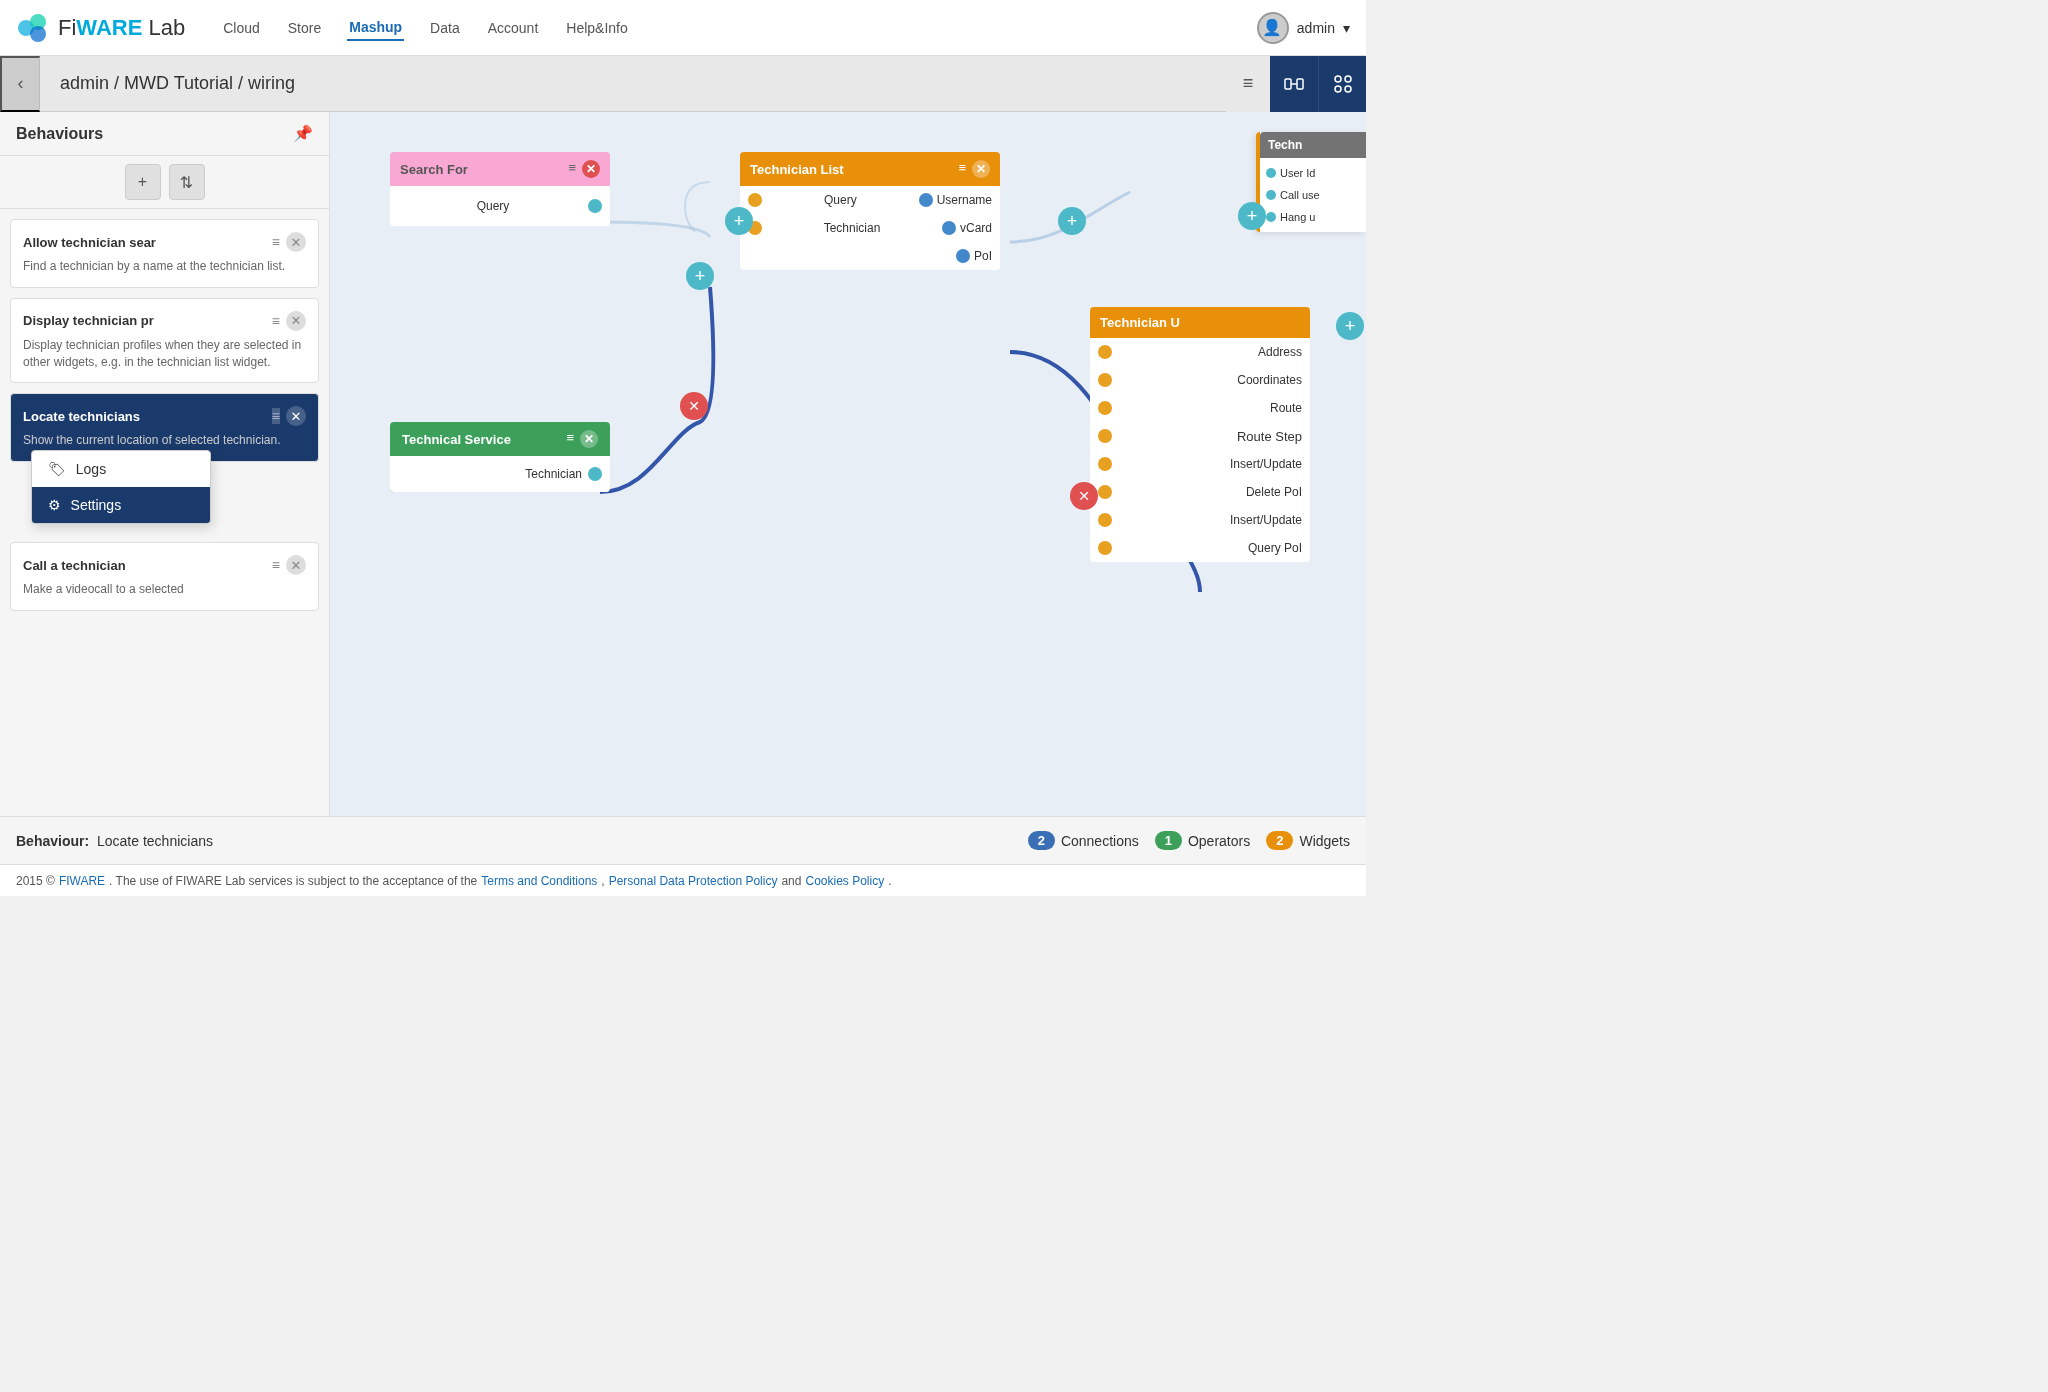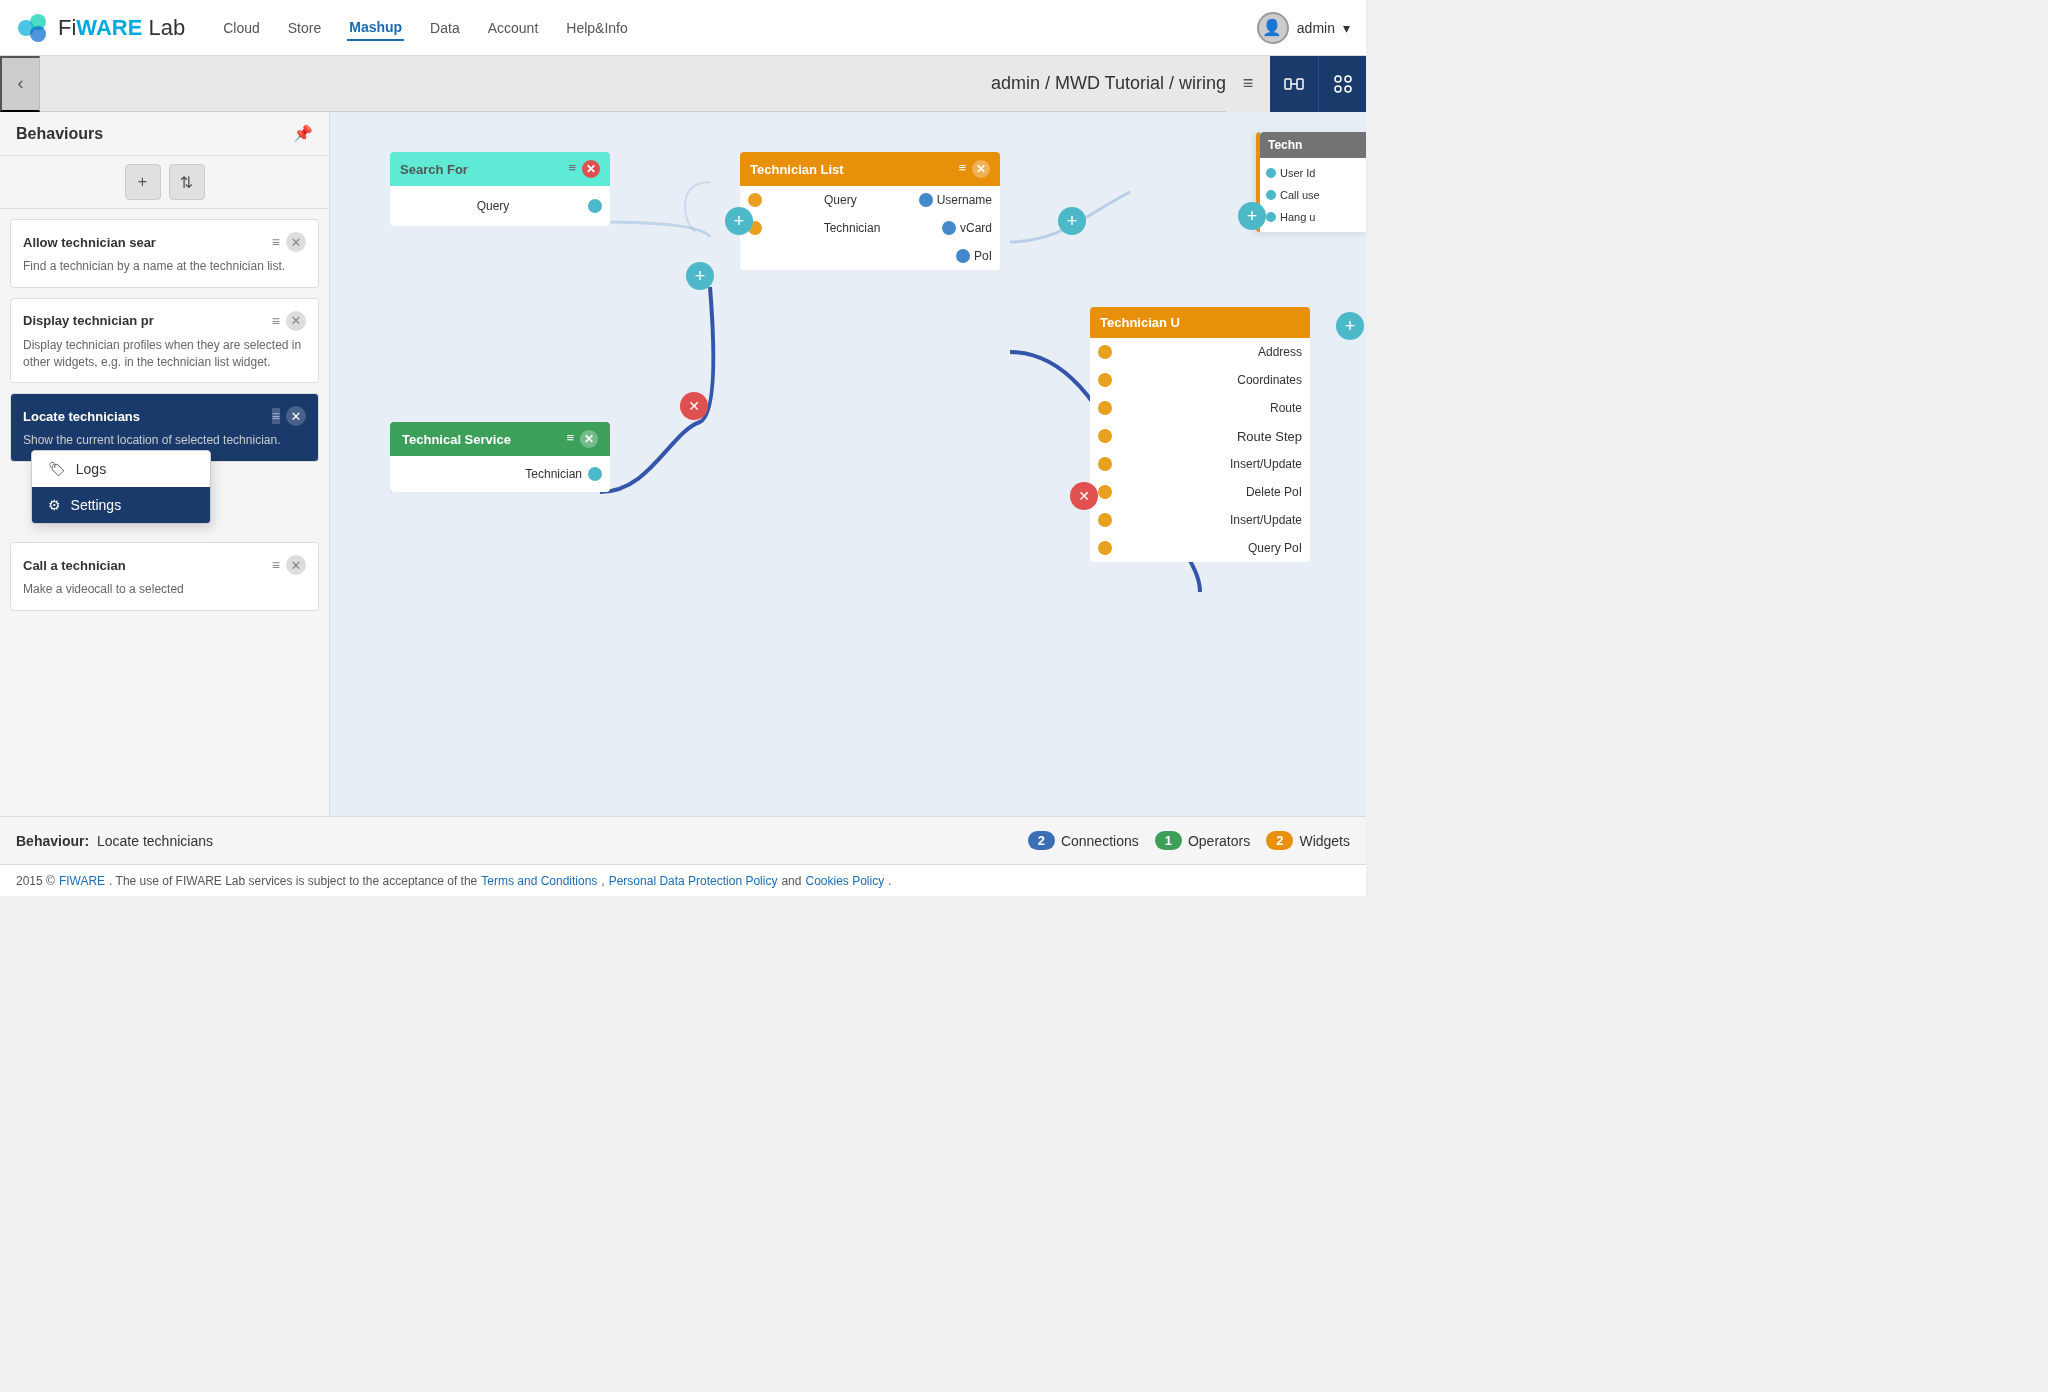--- a/index.html
+++ b/index.html
@@ -13,21 +13,21 @@
     .logo-text span { font-weight: 700; color: #00aadd; }
     .nav-link { color: #555; text-decoration: none; font-size: 14px; padding: 4px 2px; }
     .nav-link.active { color: #1a6cb5; border-bottom: 2px solid #1a6cb5; font-weight: 600; }
     .nav-spacer { flex: 1; }
     .user-area { display: flex; align-items: center; gap: 8px; color: #333; font-size: 14px; cursor: pointer; }
     .user-icon { width: 32px; height: 32px; border-radius: 50%; background: #ccc; display: flex; align-items: center; justify-content: center; color: #666; font-size: 16px; border: 2px solid #999; }
 
     
     .breadcrumb-bar { background: #e8e8e8; height: 56px; display: flex; align-items: center; border-bottom: 1px solid #ccc; }
     .back-btn { width: 40px; height: 56px; background: #ccc; display: flex; align-items: center; justify-content: center; cursor: pointer; color: #555; font-size: 18px; border-right: 1px solid #bbb; flex-shrink: 0; }
-    .breadcrumb-title { flex: 1; text-align: right; font-size: 18px; color: #333; font-weight: 400; }
+    .breadcrumb-title { flex: 1; text-align: left; font-size: 18px; color: #333; font-weight: 400; padding-left: 20px; }
     .breadcrumb-btn { background: #1a3a6b; color: #fff; border: none; width: 48px; height: 56px; display: flex; align-items: center; justify-content: center; cursor: pointer; font-size: 18px; }
     .breadcrumb-btn:first-child { background: #1a3a6b; }
     .breadcrumb-btn:last-child { background: #1a3a6b; border-left: 1px solid #2a4a8b; }
     .menu-btn { background: #e8e8e8; border: none; width: 44px; height: 56px; display: flex; align-items: center; justify-content: center; cursor: pointer; font-size: 18px; color: #555; }
 
     
     .main-area { display: flex; height: calc(896px - 56px - 56px - 48px - 32px); }
 
     
     .sidebar { width: 330px; background: #f5f5f5; border-right: 1px solid #ddd; overflow: hidden; flex-shrink: 0; position: relative; }
@@ -222,21 +222,21 @@
       <path d="M 270 380 C 320 380 340 320 370 310 Q 390 300 380 175" stroke="#3355aa" stroke-width="4" fill="none"></path>
 
       <path d="M 680 240 C 750 240 780 320 830 400 C 870 460 870 470 870 480" stroke="#3355aa" stroke-width="4" fill="none"></path>
 
       <path d="M 680 130 C 730 130 760 100 800 80" stroke="#99bbdd" stroke-width="3" fill="none" opacity="0.6"></path>
 
       <path d="M 365 120 Q 355 110 355 95 Q 355 70 380 70" stroke="#99bbdd" stroke-width="2" fill="none" opacity="0.4"></path>
     </svg>
 
     <div class="widget-node" style="left:60px; top:40px; width:220px;">
-      <div class="widget-header" style="background:#5eead4; display:flex; justify-content:space-between; align-items:center; padding:8px 10px; border-radius:4px 4px 0 0;">
+      <div class="widget-header" style="background:#f9a8d4; display:flex; justify-content:space-between; align-items:center; padding:8px 10px; border-radius:4px 4px 0 0;">
         <span style="color:#555;font-weight:600;font-size:13px;">Search For</span>
         <div style="display:flex;gap:6px;">
           <span style="color:#666;cursor:pointer;">≡</span>
           <span style="color:#fff;background:#e05050;border-radius:50%;width:18px;height:18px;display:flex;align-items:center;justify-content:center;font-size:12px;cursor:pointer;">✕</span>
         </div>
       </div>
       <div style="background:#fff;border-radius:0 0 4px 4px;padding:6px 0;">
         <div class="widget-port-row">
           <span class="port-label">Query</span>
           <span class="widget-port-dot"></span>

